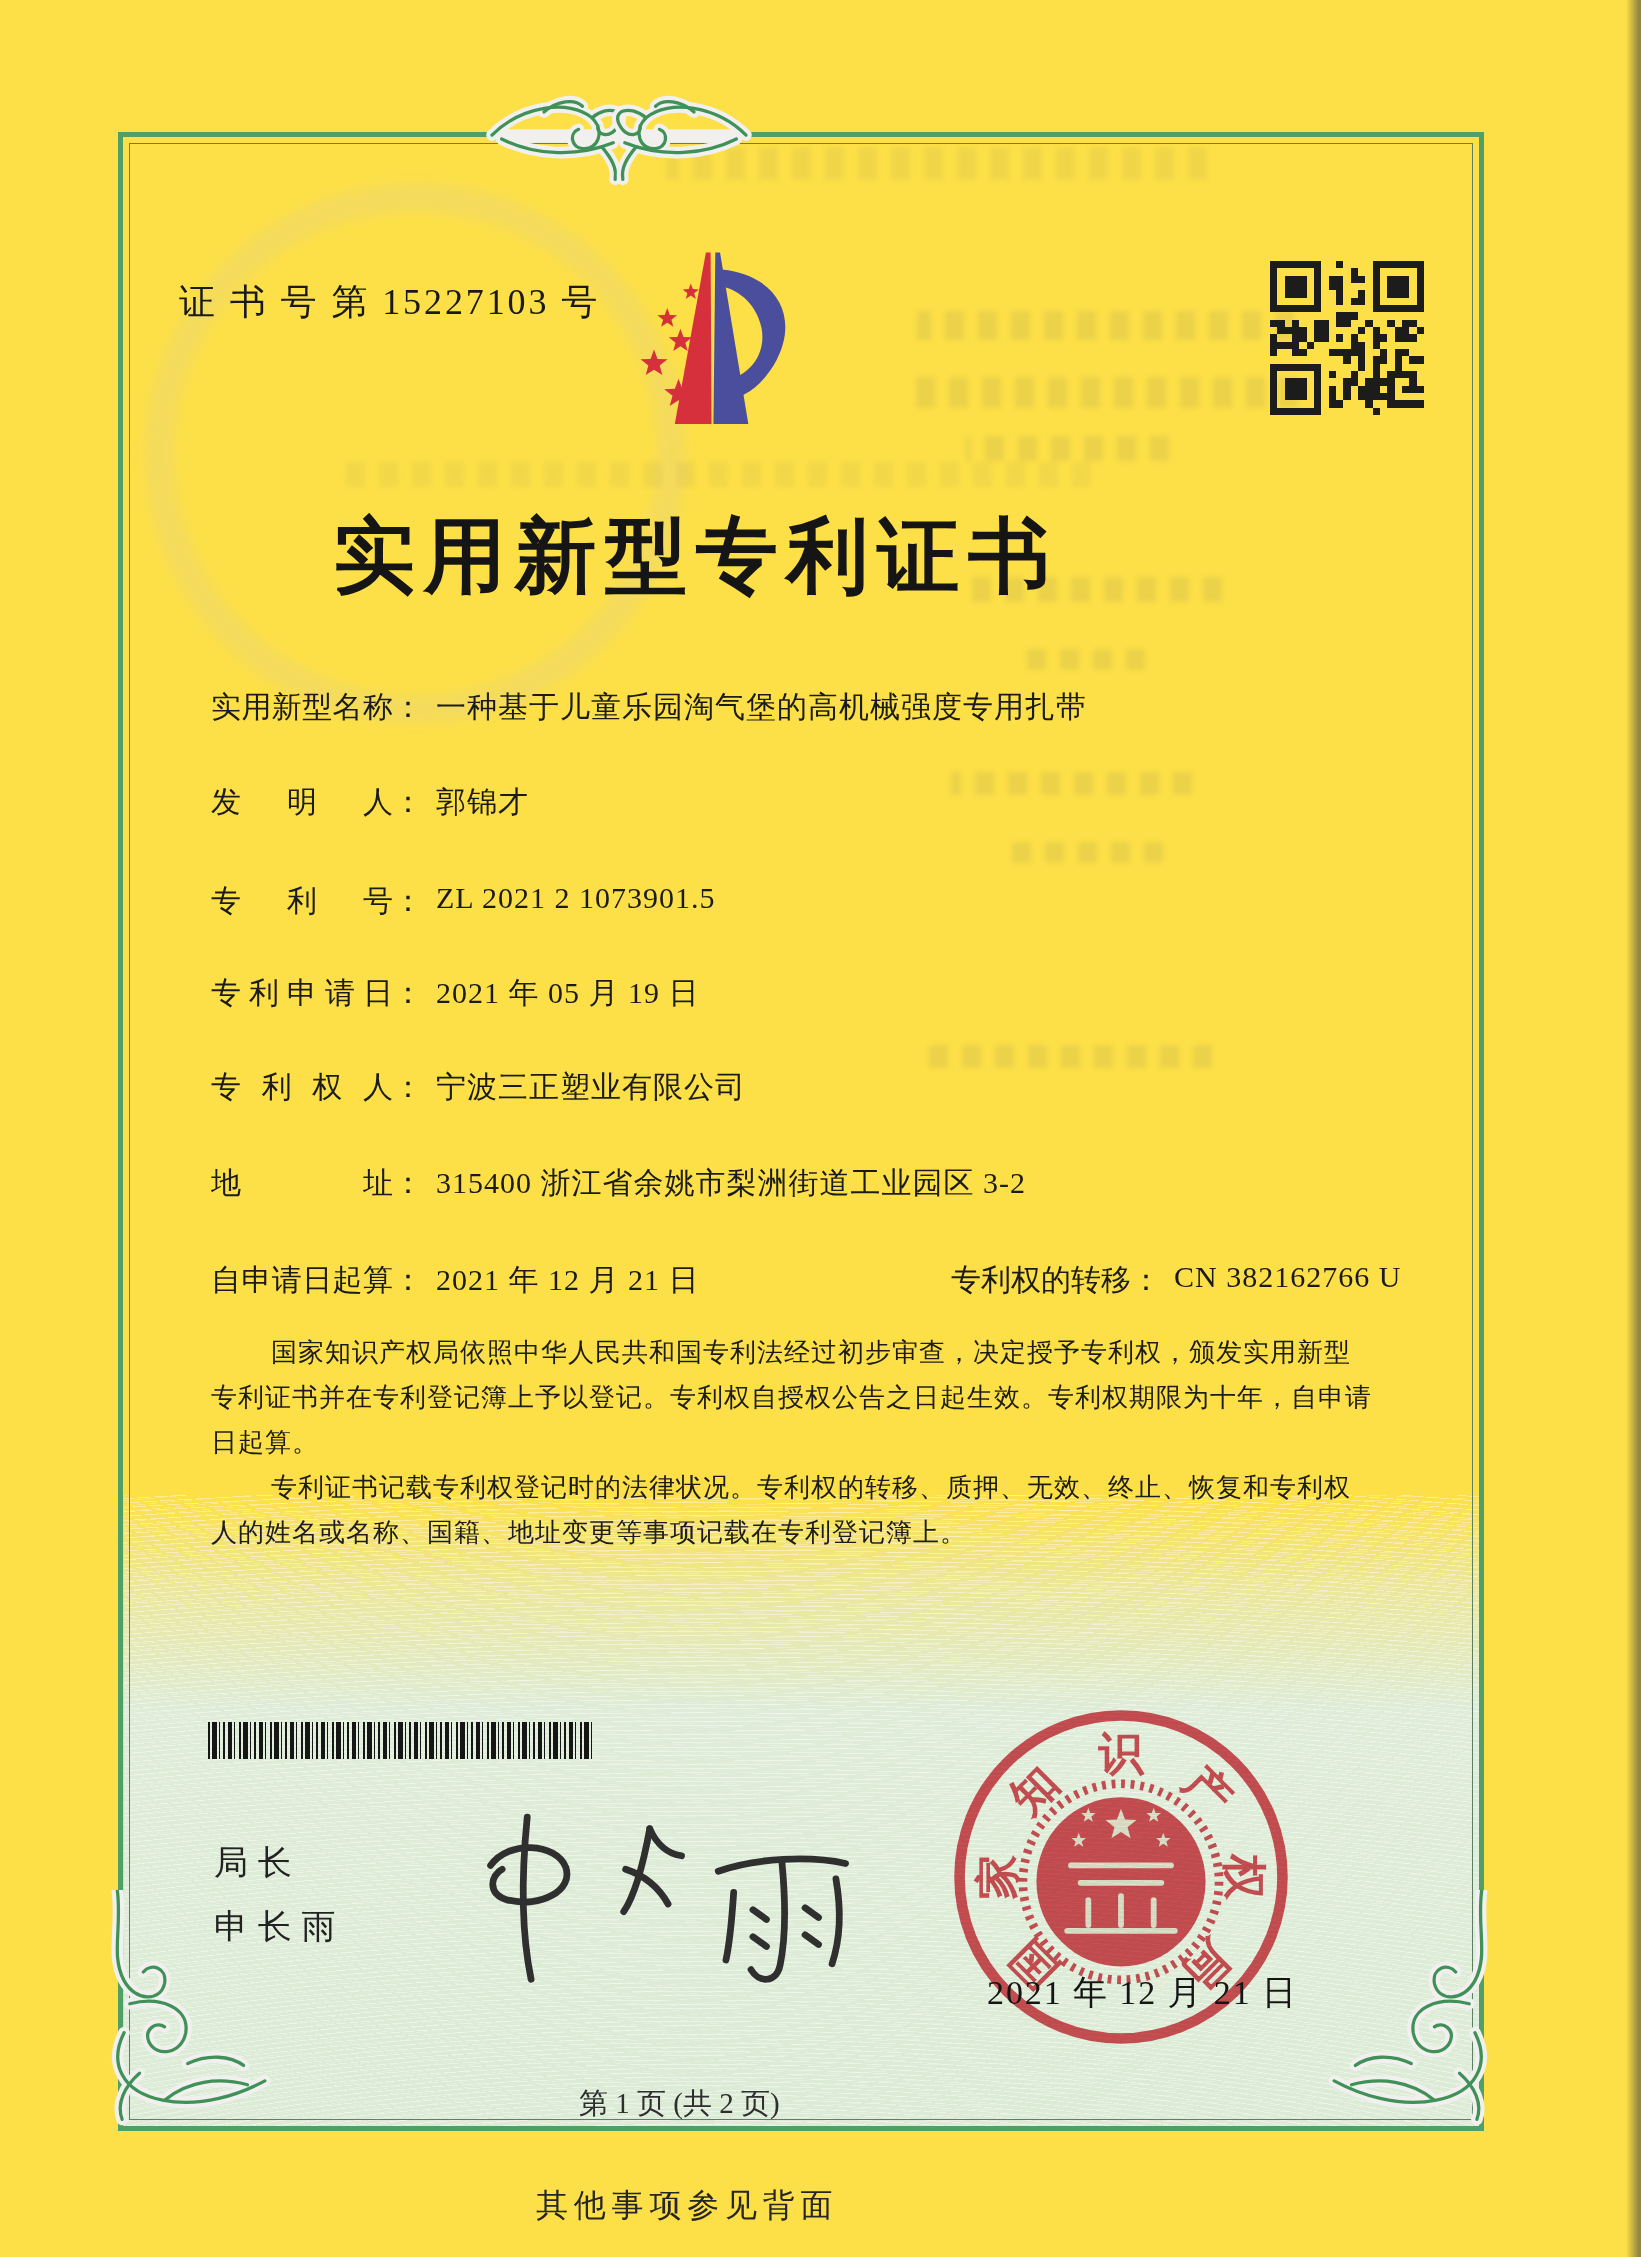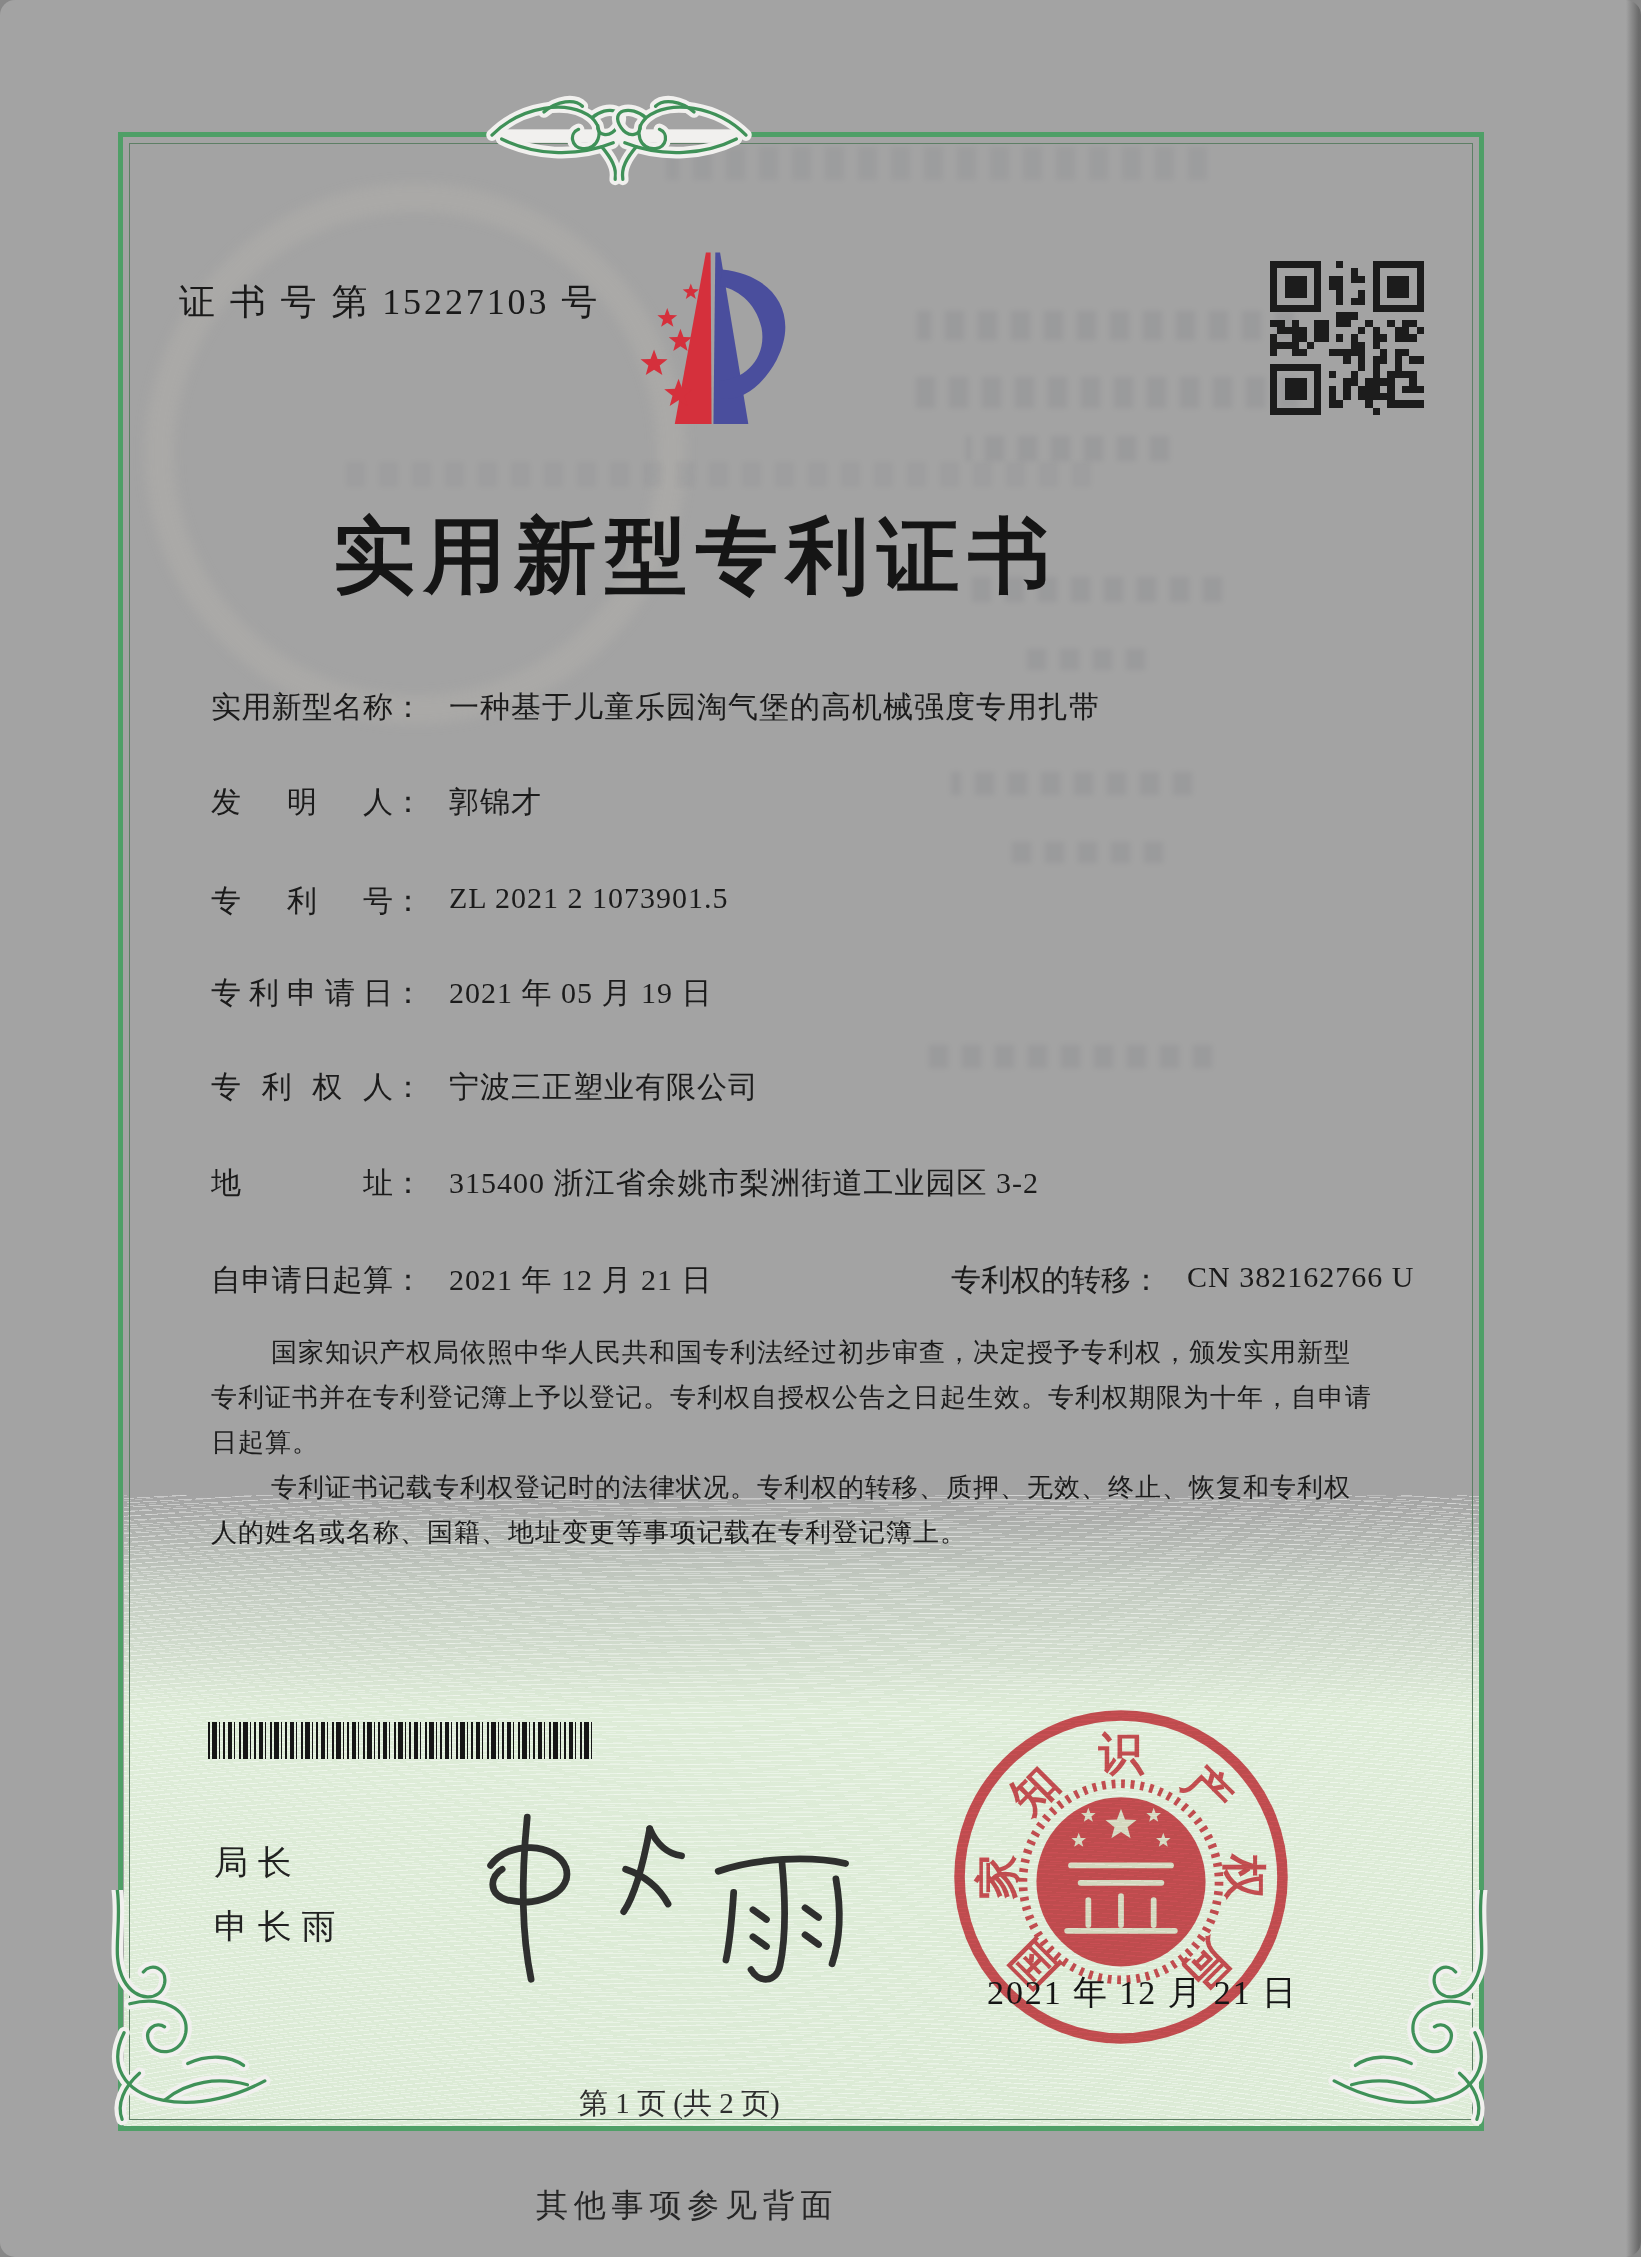--- a/index.html
+++ b/index.html
@@ -1,26 +1,25 @@
 <!DOCTYPE html>
 <html><head>
 <meta charset="utf-8">
 <style>
   * { box-sizing: border-box; margin: 0; padding: 0; }
   html,body { background:#888; }
   #page {
     position: relative;
     width: 1641px;
     height: 2257px;
-    background: #a3a3a3;
+    background: #fde047;
     overflow: hidden;
     font-family: "Liberation Serif", "DejaVu Serif", serif;
     color: #1d1d1d;
     margin: 0 auto;
-    border-radius: 15px;
   }
   
   .edge-shadow { position:absolute; right:0; top:0; width:15.4px; height:100%;
     background: linear-gradient(90deg, rgba(60,60,60,0) 0%, rgba(60,60,60,.55) 85%); z-index:9; }
   
   .watermark { position:absolute; left:145px; top:183px; width:541px; height:541px;
     border-radius:50%; border:29px solid rgba(205,200,190,0.18); filter: blur(5.8px); z-index:0; }
   
   .green-band { position:absolute; left:124px; top:1495px; width:1355px; height:634px; z-index:1;
     background: linear-gradient(180deg, rgba(222,236,218,0) 0%, rgba(222,236,218,.55) 14%, #deecd8 34%, #dcebd6 100%); }
@@ -38,21 +37,21 @@
   
   .cert-no { position:absolute; left:179px; top:278px; font-size:36px; letter-spacing:2.9px; color:#191919; z-index:4; }
   .logo { position:absolute; left:616px; top:243px; width:193px; height:198px; z-index:4; }
   .qr { position:absolute; left:1270px; top:261px; width:154px; height:154px; z-index:4; }
   .title { position:absolute; left:333px; top:502px; font-size:82px; font-weight:600;
     letter-spacing:8.7px; color:#151515; z-index:4; white-space:nowrap; }
   
   .row { position:absolute; left:211px; width:1207px; height:44px; font-size:30px; color:#1b1b1b; z-index:4; white-space:nowrap; }
   .flabel { display:inline-block; width:182px; text-align:justify; text-align-last:justify; vertical-align:top; }
   .fcolon { display:inline-block; vertical-align:top; }
-  .fvalue { display:inline-block; margin-left:26px; vertical-align:top; letter-spacing:1px; }
+  .fvalue { display:inline-block; margin-left:13px; vertical-align:top; letter-spacing:1px; }
   .grant2 { position:absolute; left:740px; top:0; }
   
   .paras { position:absolute; left:211px; top:1330px; width:1161px; z-index:4; }
   .paras p { font-size:26px; line-height:45px; letter-spacing:1px; text-indent:60px; color:#1c1c1c; }
   
   .barcode { position:absolute; left:208px; top:1722px; width:384px; height:37px; z-index:4;
     background: repeating-linear-gradient(90deg,
       #161616 0 1.9px, transparent 1.9px 3.9px, #161616 3.9px 8.7px, transparent 8.7px 10.6px,
       #161616 10.6px 11.6px, transparent 11.6px 15.4px, #161616 15.4px 17.4px, transparent 17.4px 20px,
       #161616 20px 24px, transparent 24px 26px, #161616 26px 27px, transparent 27px 31px); }

